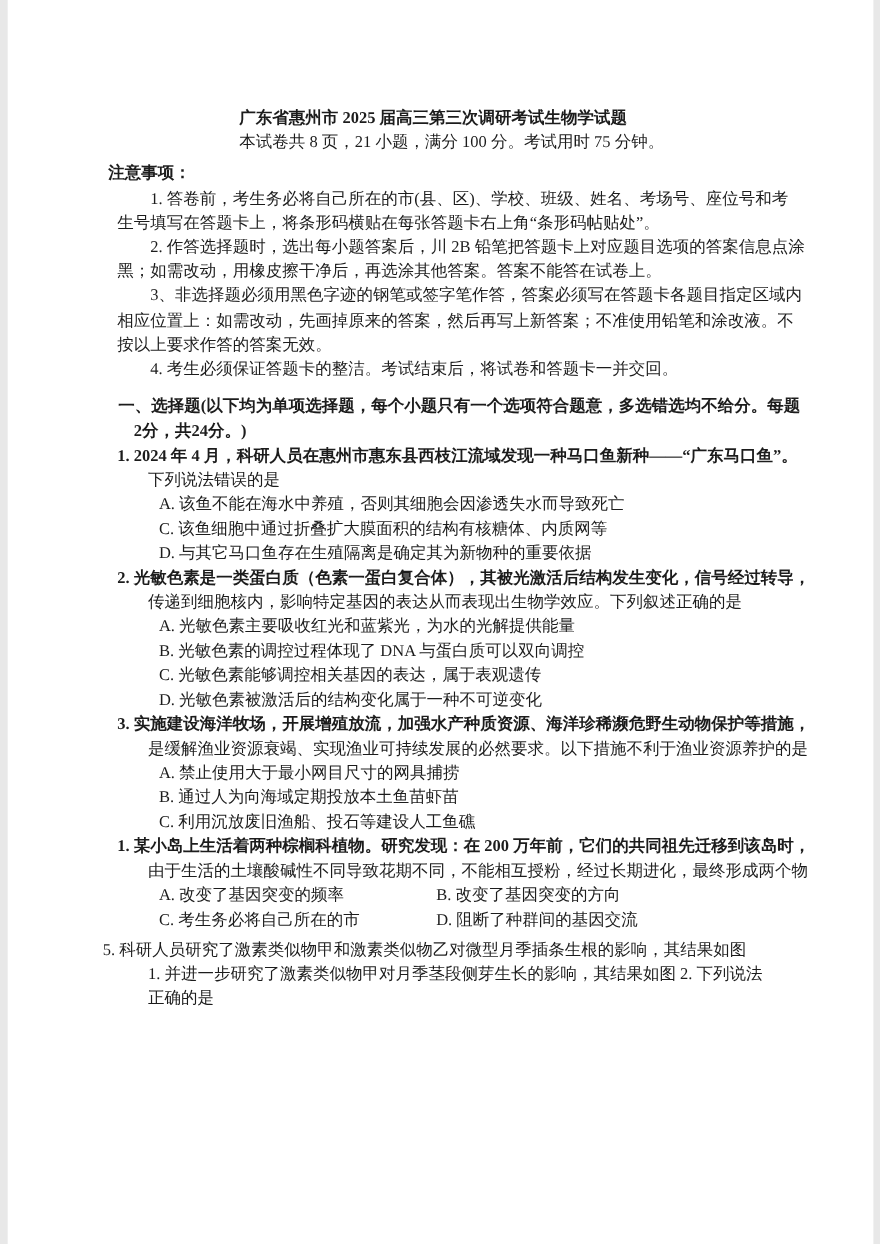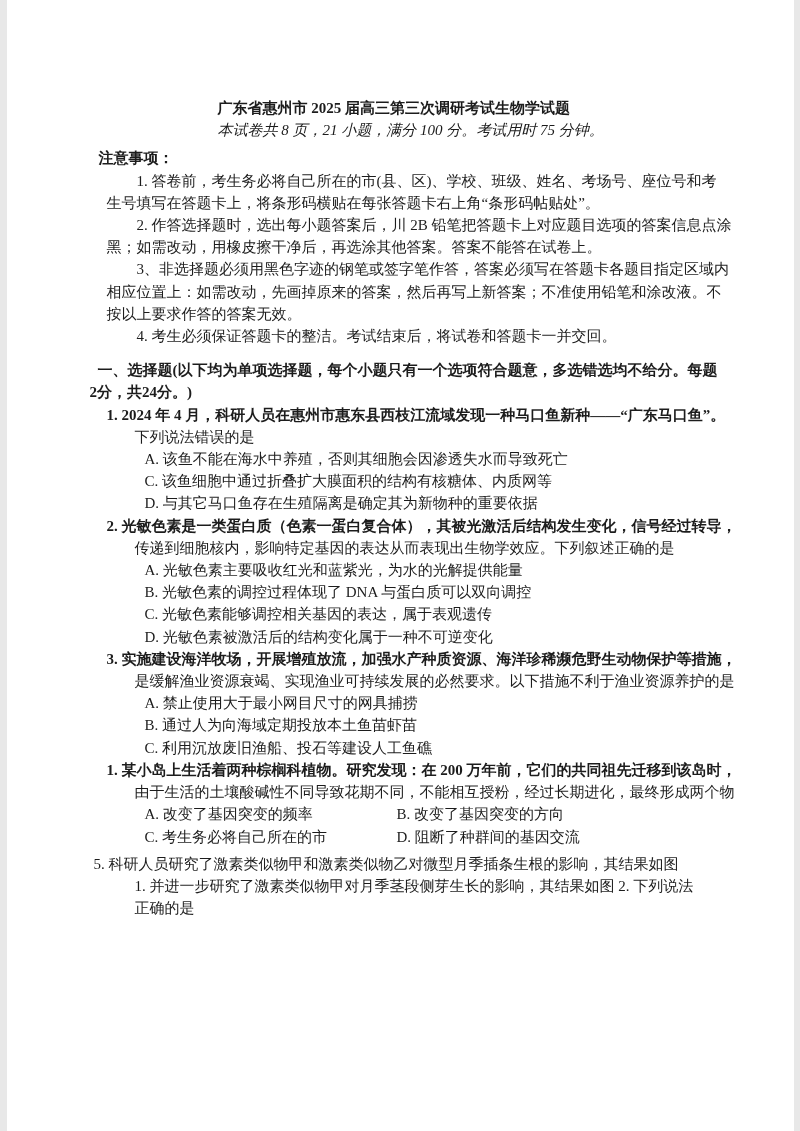--- a/index.html
+++ b/index.html
@@ -13,26 +13,26 @@
     padding: 97px 70px 0 83px;
     overflow: hidden;
     font-family: "Liberation Serif", "DejaVu Serif", serif;
     font-size: 15px;
     line-height: 22.2px;
     color: #1c1c1c;
     -webkit-font-smoothing: antialiased;
   }
   .page div { white-space: nowrap; }
   .t   { margin-left: 128px; font-weight: bold; }
-  .s   { margin-left: 128px; margin-bottom: 6px; font-style: italic; }
+  .s   { margin-left: 128px; margin-bottom: 6px; }
   .nh  { margin-left: 9px;  font-weight: bold; margin-top: 6px; }
   .ni  { margin-left: 47px; }
   .nw  { margin-left: 17px; }
-  .sec1{ margin-left: 8px; font-weight: bold; margin-top: 12px; }
-  .sec2{ font-weight: bold; }
+  .sec1{ margin-left: 18px; font-weight: bold; margin-top: 12px; }
+  .sec2{ margin-left: 32px; font-weight: bold; }
   .qn  { margin-left: 17px; font-weight: bold; }
   .qw  { margin-left: 45px; }
   .op  { margin-left: 55px; }
   .op2 { margin-left: 55px; display: flex; }
   .op2 .col1 { display: inline-block; width: 252px; }
   .q5  { margin-left: 4px; margin-top: 5px; }
 </style>
 </head>
 <body>
 

